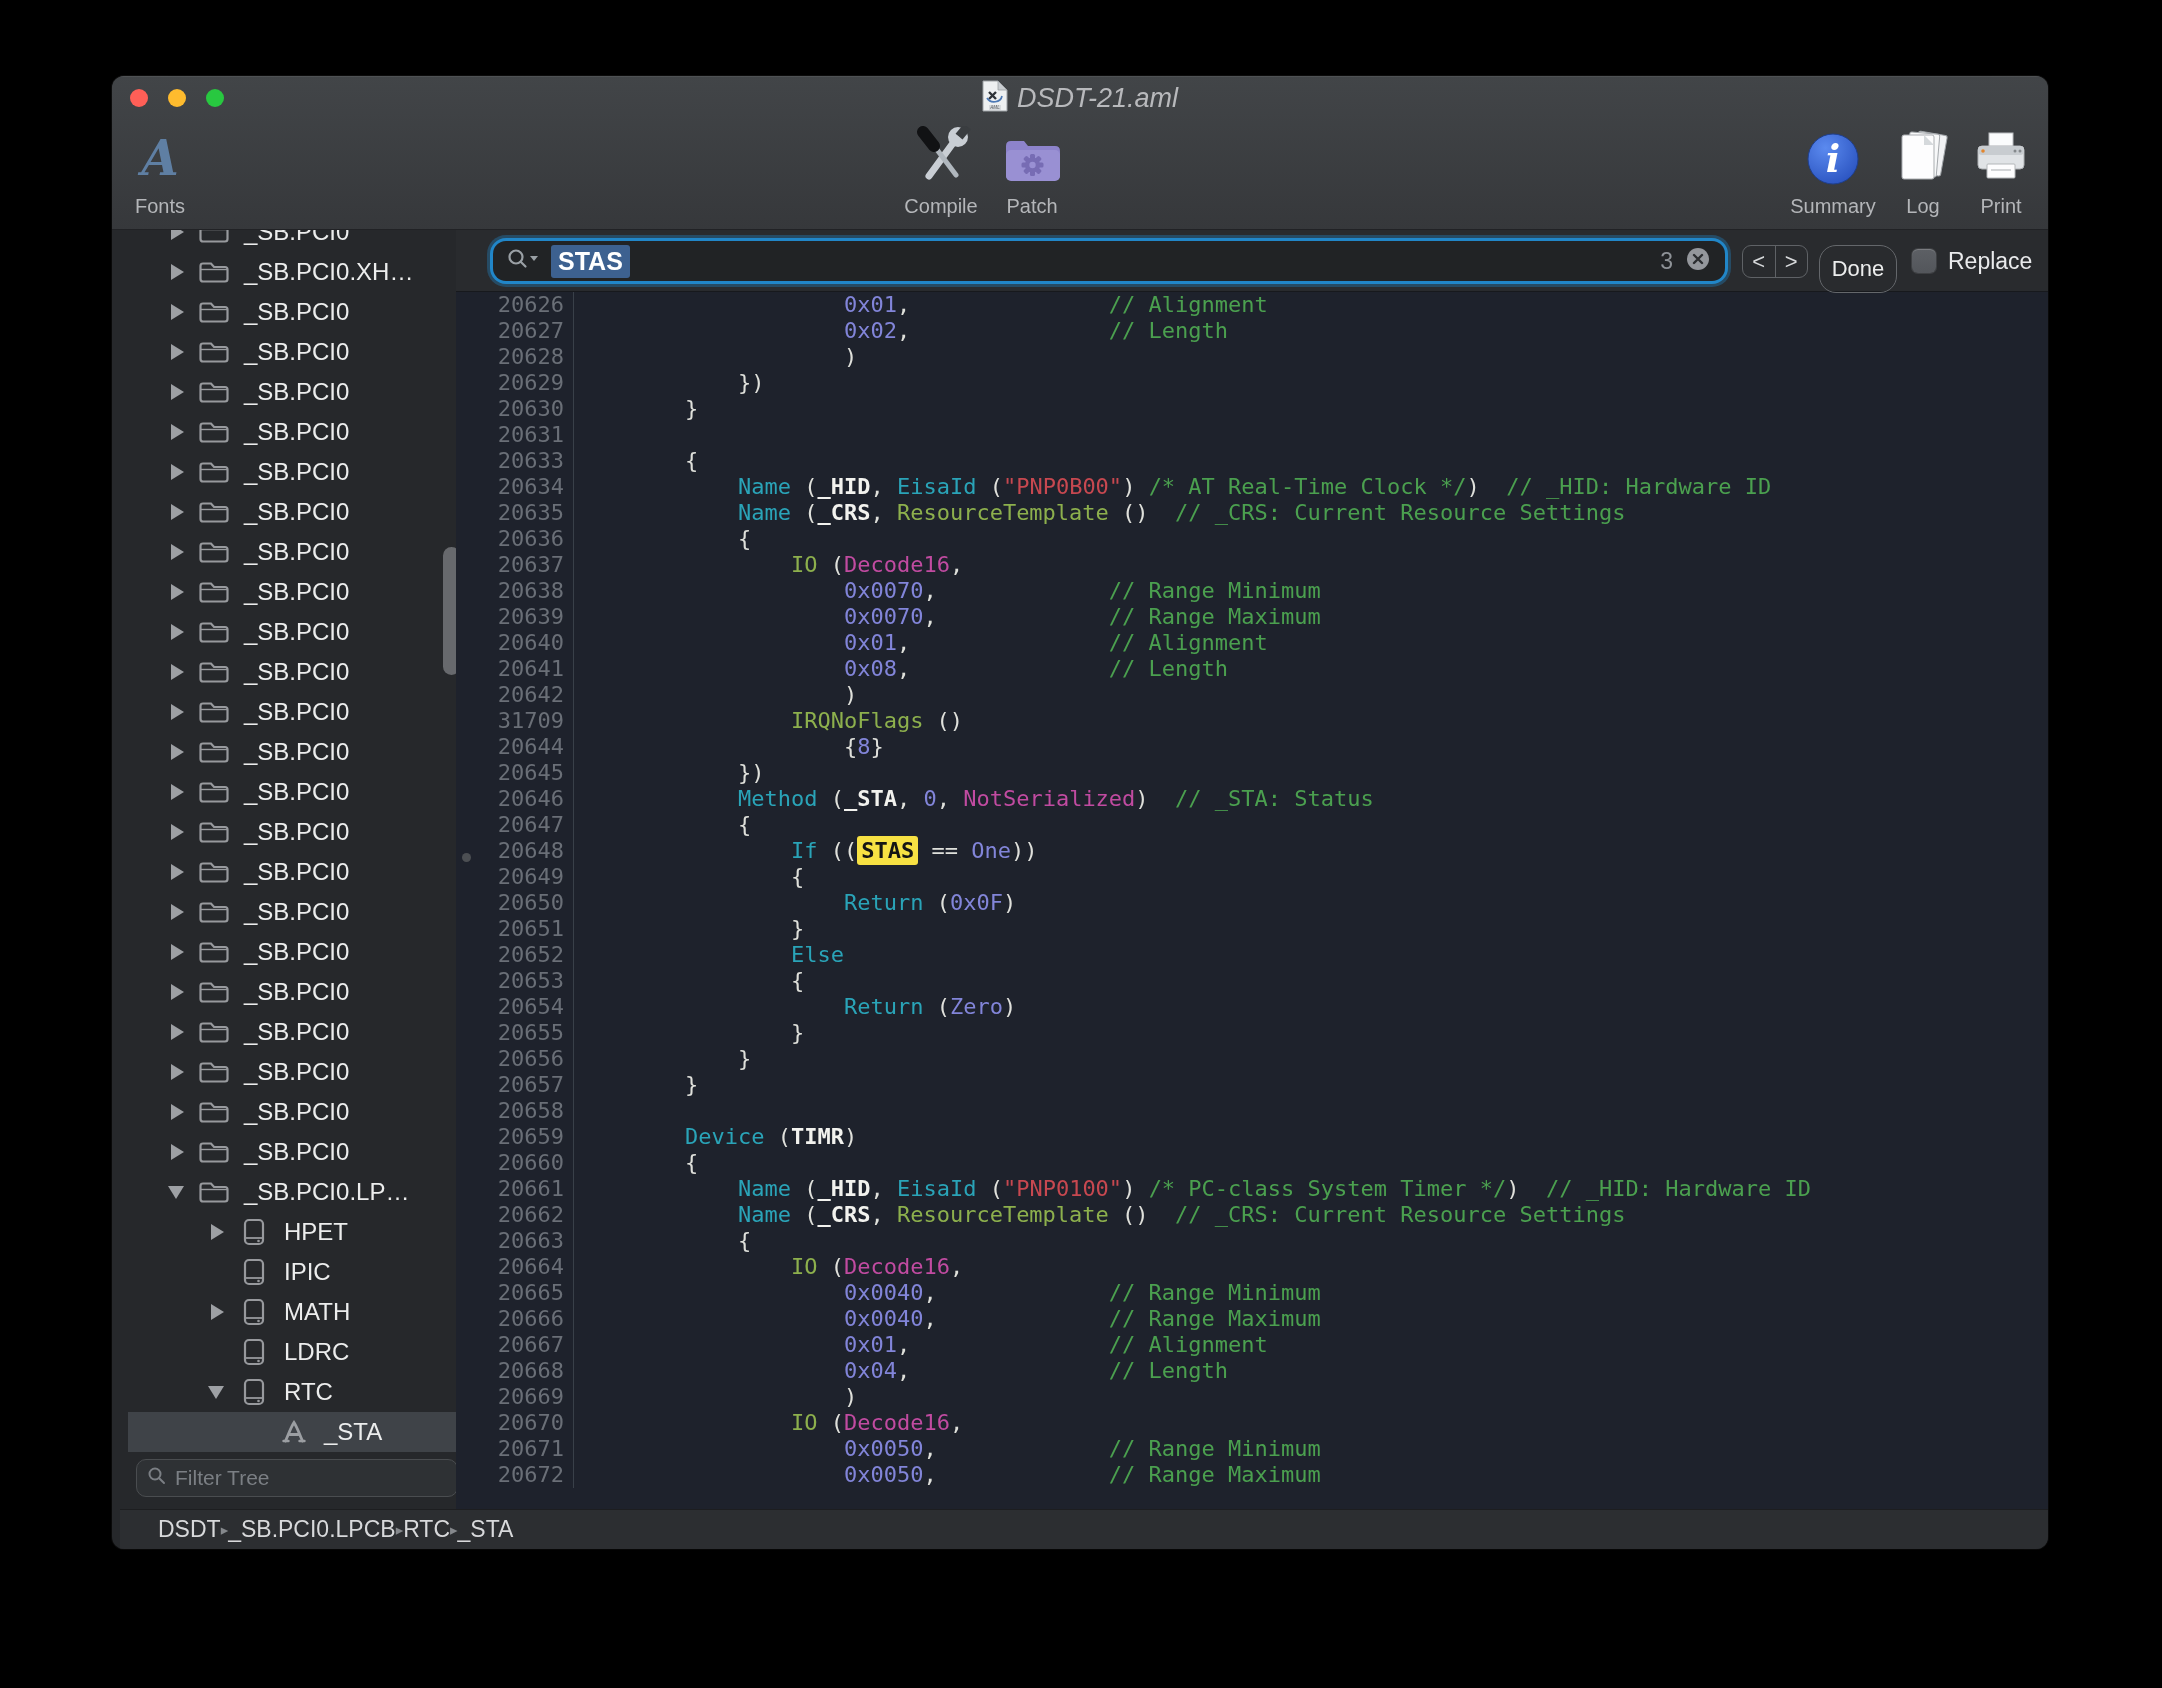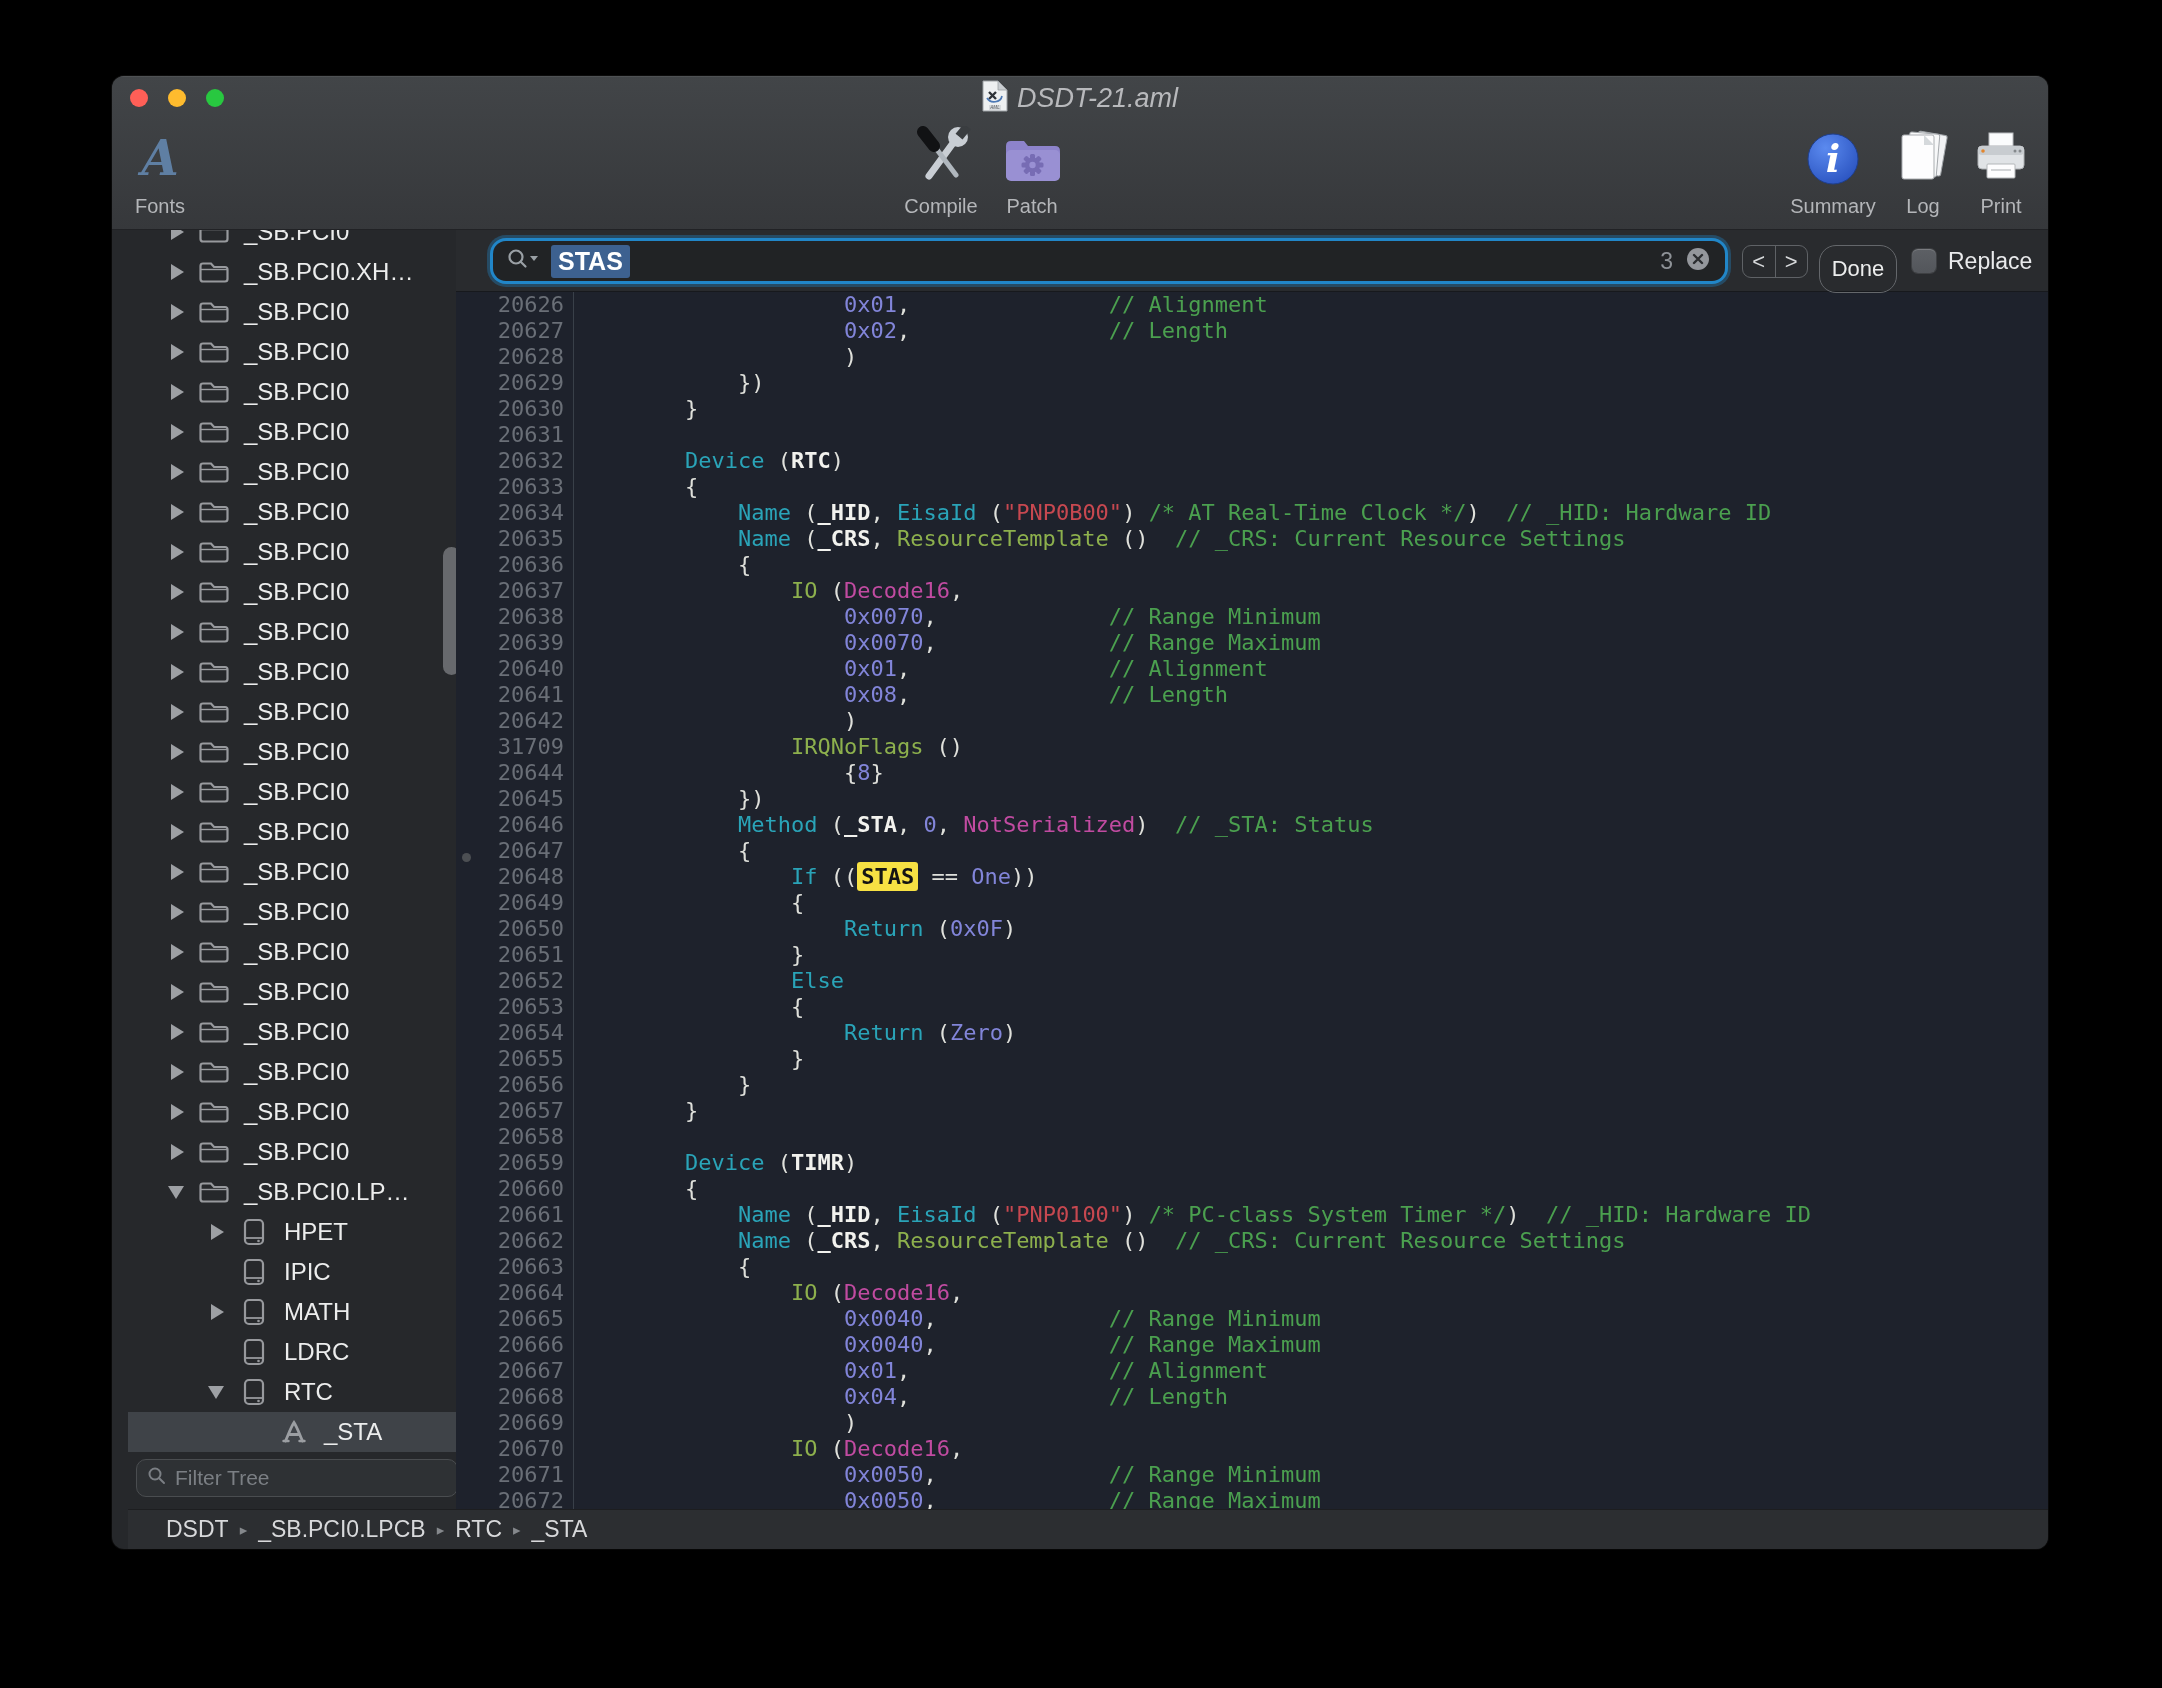--- a/index.html
+++ b/index.html
@@ -88,23 +88,23 @@
   .tok-c { color:#4ba04f; }
   .tok-s { color:#c74850; }
   .tok-t { color:#c14ba1; }
   .tok-r { color:#8db04d; }
   .tok-b { color:#f2f2ee; font-weight:700; }
   .tok-hl { background:#f7e143; color:#141414; font-weight:700; border-radius:3px; padding:2px 4px; }
   .handle { position:absolute; left:6px; top:623px; width:9px; height:9px;
             border-radius:50%; background:#4c4f53; }
 
   
-  .statusbar { position:absolute; left:16px; right:0; bottom:0; height:40px; background:#2c2e31;
+  .statusbar { position:absolute; left:8px; right:0; bottom:0; height:40px; background:#2c2e31;
                border-top:1px solid #1d1e20; display:flex; align-items:center;
-               padding-left:38px; gap:11px; }
+               padding-left:38px; }
   .bitem { font-size:23px; font-weight:500; color:#d8d9db; }
   .bsep { font-size:15px; color:#85888c; }
 </style>
 </head>
 <body>
 
 <div class="window">
 
   <div class="chrome">
     <div class="titlebar">
@@ -573,21 +573,20 @@
     </div>
 
     <div class="code">
       <div>
           <div class="line"><span class="ln">20626</span><span class="lc"><span class="tok-p">                    </span><span class="tok-n">0x01</span><span class="tok-p">,               </span><span class="tok-c">// Alignment</span></span></div>
           <div class="line"><span class="ln">20627</span><span class="lc"><span class="tok-p">                    </span><span class="tok-n">0x02</span><span class="tok-p">,               </span><span class="tok-c">// Length</span></span></div>
           <div class="line"><span class="ln">20628</span><span class="lc"><span class="tok-p">                    )</span></span></div>
           <div class="line"><span class="ln">20629</span><span class="lc"><span class="tok-p">            })</span></span></div>
           <div class="line"><span class="ln">20630</span><span class="lc"><span class="tok-p">        }</span></span></div>
           <div class="line"><span class="ln">20631</span><span class="lc"></span></div>
-          <div class="line"><span class="ln">20632</span><span class="lc"><span class="tok-p">        </span><span class="tok-k">Device</span><span class="tok-p"> (</span><span class="tok-b">RTC</span><span class="tok-p">)</span></span></div>
           <div class="line"><span class="ln">20633</span><span class="lc"><span class="tok-p">        {</span></span></div>
           <div class="line"><span class="ln">20634</span><span class="lc"><span class="tok-p">            </span><span class="tok-k">Name</span><span class="tok-p"> (</span><span class="tok-b">_HID</span><span class="tok-p">, </span><span class="tok-k">EisaId</span><span class="tok-p"> (</span><span class="tok-s">"PNP0B00"</span><span class="tok-p">) </span><span class="tok-c">/* AT Real-Time Clock */</span><span class="tok-p">)  </span><span class="tok-c">// _HID: Hardware ID</span></span></div>
           <div class="line"><span class="ln">20635</span><span class="lc"><span class="tok-p">            </span><span class="tok-k">Name</span><span class="tok-p"> (</span><span class="tok-b">_CRS</span><span class="tok-p">, </span><span class="tok-r">ResourceTemplate</span><span class="tok-p"> ()  </span><span class="tok-c">// _CRS: Current Resource Settings</span></span></div>
           <div class="line"><span class="ln">20636</span><span class="lc"><span class="tok-p">            {</span></span></div>
           <div class="line"><span class="ln">20637</span><span class="lc"><span class="tok-p">                </span><span class="tok-r">IO</span><span class="tok-p"> (</span><span class="tok-t">Decode16</span><span class="tok-p">,</span></span></div>
           <div class="line"><span class="ln">20638</span><span class="lc"><span class="tok-p">                    </span><span class="tok-n">0x0070</span><span class="tok-p">,             </span><span class="tok-c">// Range Minimum</span></span></div>
           <div class="line"><span class="ln">20639</span><span class="lc"><span class="tok-p">                    </span><span class="tok-n">0x0070</span><span class="tok-p">,             </span><span class="tok-c">// Range Maximum</span></span></div>
           <div class="line"><span class="ln">20640</span><span class="lc"><span class="tok-p">                    </span><span class="tok-n">0x01</span><span class="tok-p">,               </span><span class="tok-c">// Alignment</span></span></div>
           <div class="line"><span class="ln">20641</span><span class="lc"><span class="tok-p">                    </span><span class="tok-n">0x08</span><span class="tok-p">,               </span><span class="tok-c">// Length</span></span></div>
           <div class="line"><span class="ln">20642</span><span class="lc"><span class="tok-p">                    )</span></span></div>

